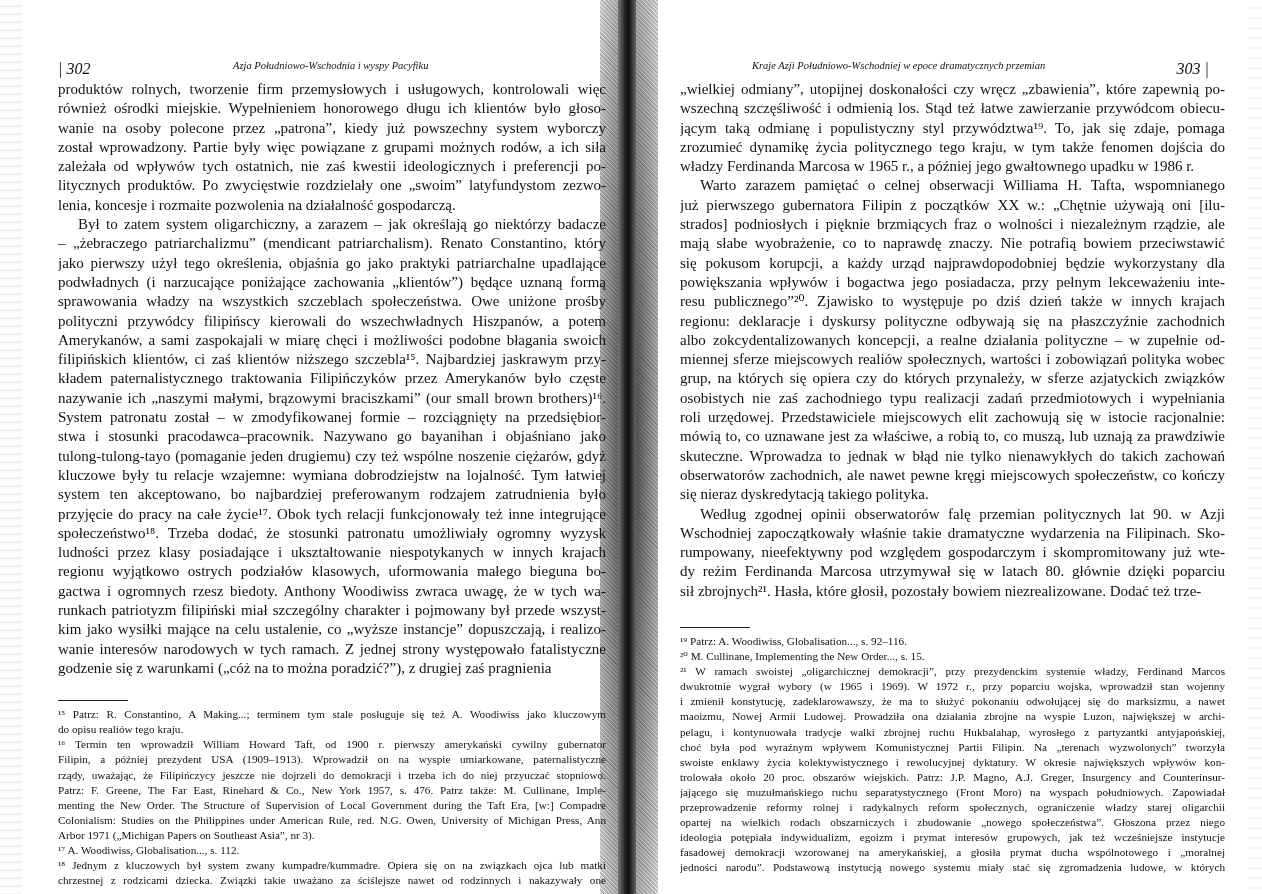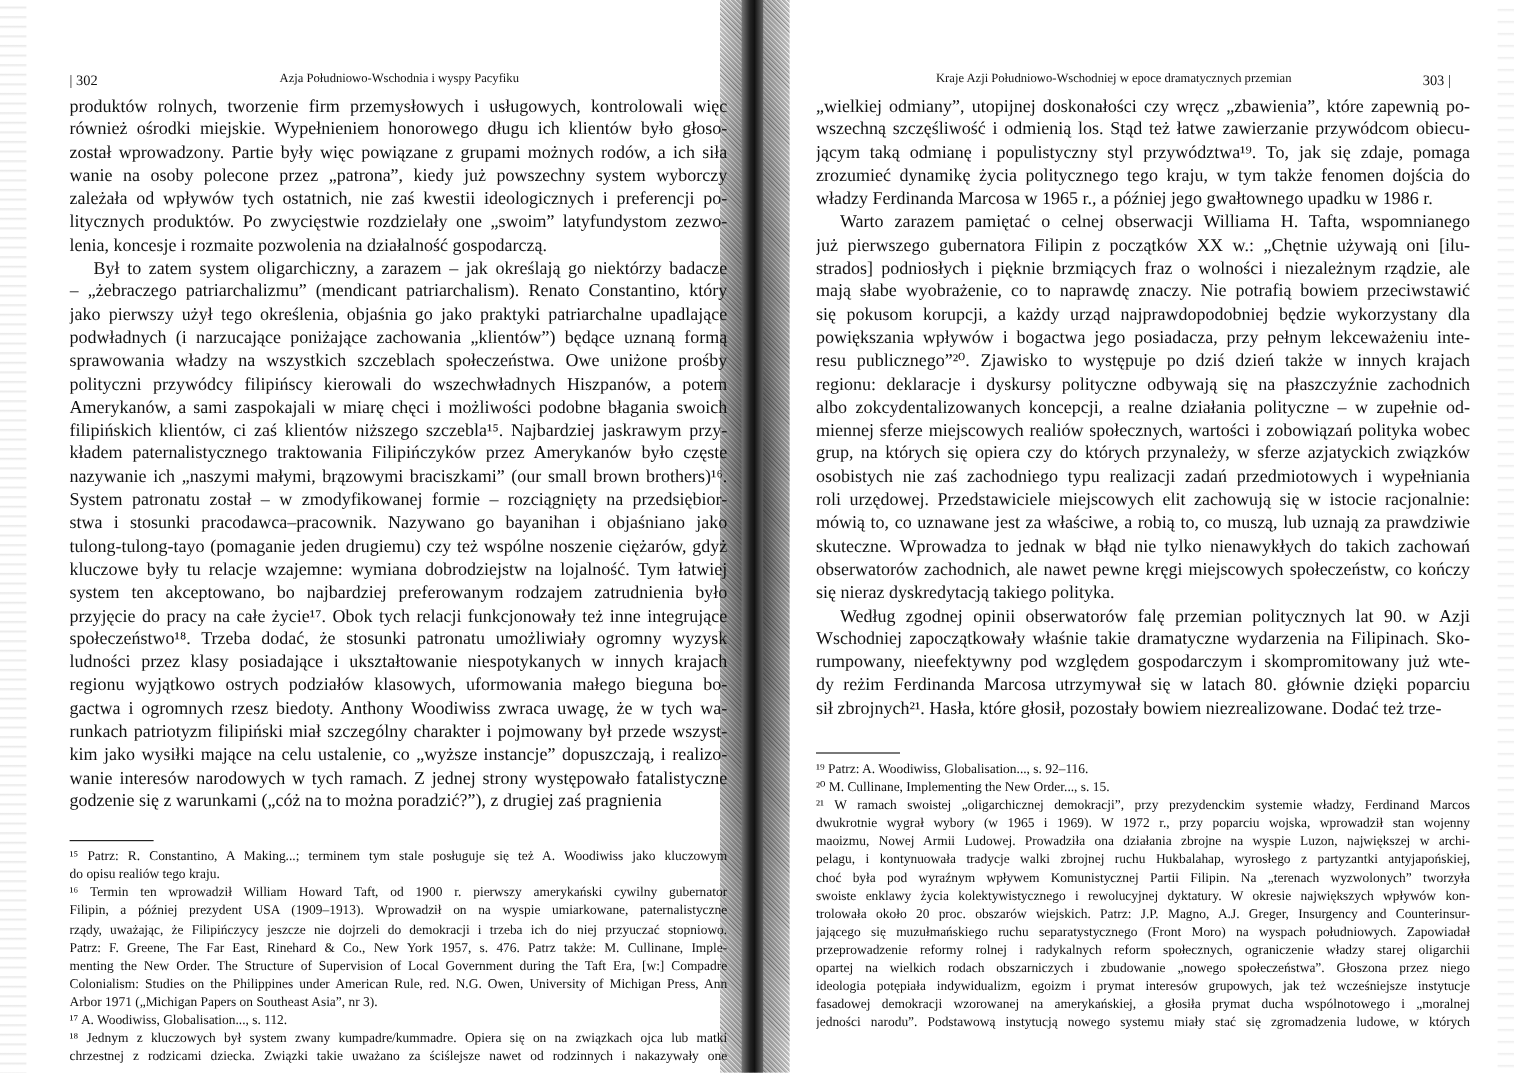--- a/index.html
+++ b/index.html
@@ -15,26 +15,26 @@
   .gutter-core { position:absolute; left:618px; top:0; width:18px; height:894px;
      background:linear-gradient(90deg,#777,#222 40%,#111 60%,#666); }
   .right-edge { position:absolute; right:0; top:0; width:14px; height:894px;
      background:repeating-linear-gradient(180deg,#fff 0,#fff 7px,#e4e4e4 8px,#fff 10px); opacity:.6; }
 
   .page { position:absolute; }
   .page.left { left:58px; top:58px; width:548px; }
   .page.right { left:680px; top:58px; width:545px; }
 
   .running-head { position:relative; height:22px; font-size:11px; }
-  .pgnum { position:absolute; top:2px; font-size:12px; }
+  .pgnum { position:absolute; top:2px; font-size:16px;font-style:italic; }
   .page.left .pgnum { left:0; }
   .page.right .pgnum { right:16px; }
-  .rh-title { position:absolute; top:2px; font-size:10.5px; }
+  .rh-title { position:absolute; top:2px; font-style:italic; font-size:10.5px; }
   .page.left .rh-title { left:175px; }
-  .page.right .rh-title { left:100px;text-align:center; }
+  .page.right .rh-title { left:72px;text-align:center; }
 
   .body-text { font-size:15px; line-height:19.3px; text-align:justify; }
   .line { display:block; text-align:justify; text-align-last:justify; white-space:nowrap; overflow:hidden; }
   .line.last { text-align-last:left; }
 
   .rule { width:70px; border-top:1px solid #222; margin:22px 0 6px 0; }
   .page.right .rule { margin-top:26px; }
   .notes { font-size:11.2px; line-height:15.1px; }
   .notes .line { }
 </style>
@@ -47,22 +47,22 @@
 <div class="right-edge"></div>
 
 <div class="page left">
   <div class="running-head">
     <span class="pgnum">| 302</span>
     <span class="rh-title">Azja Południowo-Wschodnia i wyspy Pacyfiku</span>
   </div>
   <div class="body-text" id="left-body">
       <span class="line">produktów rolnych, tworzenie firm przemysłowych i usługowych, kontrolowali więc</span>
       <span class="line">również ośrodki miejskie. Wypełnieniem honorowego długu ich klientów było głoso-</span>
+      <span class="line">wanie na osoby polecone przez „patrona”, kiedy już powszechny system wyborczy</span>
       <span class="line">został wprowadzony. Partie były więc powiązane z grupami możnych rodów, a ich siła</span>
-      <span class="line">wanie na osoby polecone przez „patrona”, kiedy już powszechny system wyborczy</span>
       <span class="line">zależała od wpływów tych ostatnich, nie zaś kwestii ideologicznych i preferencji po-</span>
       <span class="line">litycznych produktów. Po zwycięstwie rozdzielały one „swoim” latyfundystom zezwo-</span>
       <span class="line last">lenia, koncesje i rozmaite pozwolenia na działalność gospodarczą.</span>
       <span class="line" style="text-indent: 20px;">Był to zatem system oligarchiczny, a zarazem – jak określają go niektórzy badacze</span>
       <span class="line">– „żebraczego patriarchalizmu” (mendicant patriarchalism). Renato Constantino, który</span>
       <span class="line">jako pierwszy użył tego określenia, objaśnia go jako praktyki patriarchalne upadlające</span>
       <span class="line">podwładnych (i narzucające poniżające zachowania „klientów”) będące uznaną formą</span>
       <span class="line">sprawowania władzy na wszystkich szczeblach społeczeństwa. Owe uniżone prośby</span>
       <span class="line">polityczni przywódcy filipińscy kierowali do wszechwładnych Hiszpanów, a potem</span>
       <span class="line">Amerykanów, a sami zaspokajali w miarę chęci i możliwości podobne błagania swoich</span>
@@ -134,20 +134,21 @@
       <span class="line">rumpowany, nieefektywny pod względem gospodarczym i skompromitowany już wte-</span>
       <span class="line">dy reżim Ferdinanda Marcosa utrzymywał się w latach 80. głównie dzięki poparciu</span>
       <span class="line last">sił zbrojnych²¹. Hasła, które głosił, pozostały bowiem niezrealizowane. Dodać też trze-</span>
     </div>
   <div class="rule"></div>
   <div class="notes" id="right-notes">
       <span class="line last">¹⁹ Patrz: A. Woodiwiss, Globalisation..., s. 92–116.</span>
       <span class="line last">²⁰ M. Cullinane, Implementing the New Order..., s. 15.</span>
       <span class="line">²¹ W ramach swoistej „oligarchicznej demokracji”, przy prezydenckim systemie władzy, Ferdinand Marcos</span>
       <span class="line">dwukrotnie wygrał wybory (w 1965 i 1969). W 1972 r., przy poparciu wojska, wprowadził stan wojenny</span>
+      <span class="line">i zmienił konstytucję, zadeklarowawszy, że ma to służyć pokonaniu odwołującej się do marksizmu, a nawet</span>
       <span class="line">maoizmu, Nowej Armii Ludowej. Prowadziła ona działania zbrojne na wyspie Luzon, największej w archi-</span>
       <span class="line">pelagu, i kontynuowała tradycje walki zbrojnej ruchu Hukbalahap, wyrosłego z partyzantki antyjapońskiej,</span>
       <span class="line">choć była pod wyraźnym wpływem Komunistycznej Partii Filipin. Na „terenach wyzwolonych” tworzyła</span>
       <span class="line">swoiste enklawy życia kolektywistycznego i rewolucyjnej dyktatury. W okresie największych wpływów kon-</span>
       <span class="line">trolowała około 20 proc. obszarów wiejskich. Patrz: J.P. Magno, A.J. Greger, Insurgency and Counterinsur-</span>
       <span class="line">jającego się muzułmańskiego ruchu separatystycznego (Front Moro) na wyspach południowych. Zapowiadał</span>
       <span class="line">przeprowadzenie reformy rolnej i radykalnych reform społecznych, ograniczenie władzy starej oligarchii</span>
       <span class="line">opartej na wielkich rodach obszarniczych i zbudowanie „nowego społeczeństwa”. Głoszona przez niego</span>
       <span class="line">ideologia potępiała indywidualizm, egoizm i prymat interesów grupowych, jak też wcześniejsze instytucje</span>
       <span class="line">fasadowej demokracji wzorowanej na amerykańskiej, a głosiła prymat ducha wspólnotowego i „moralnej</span>

